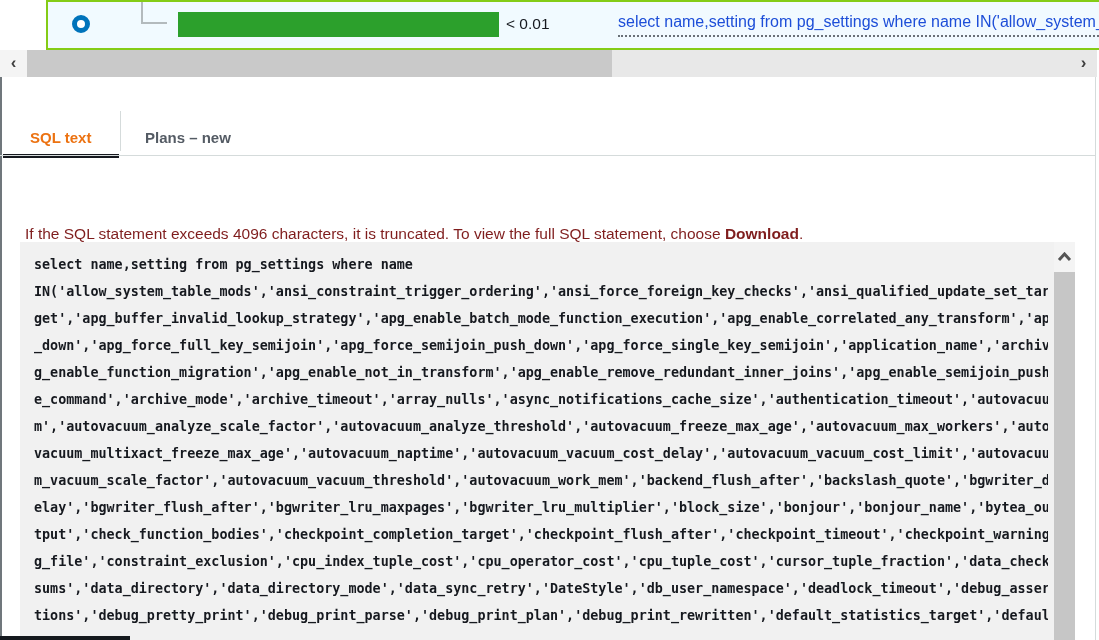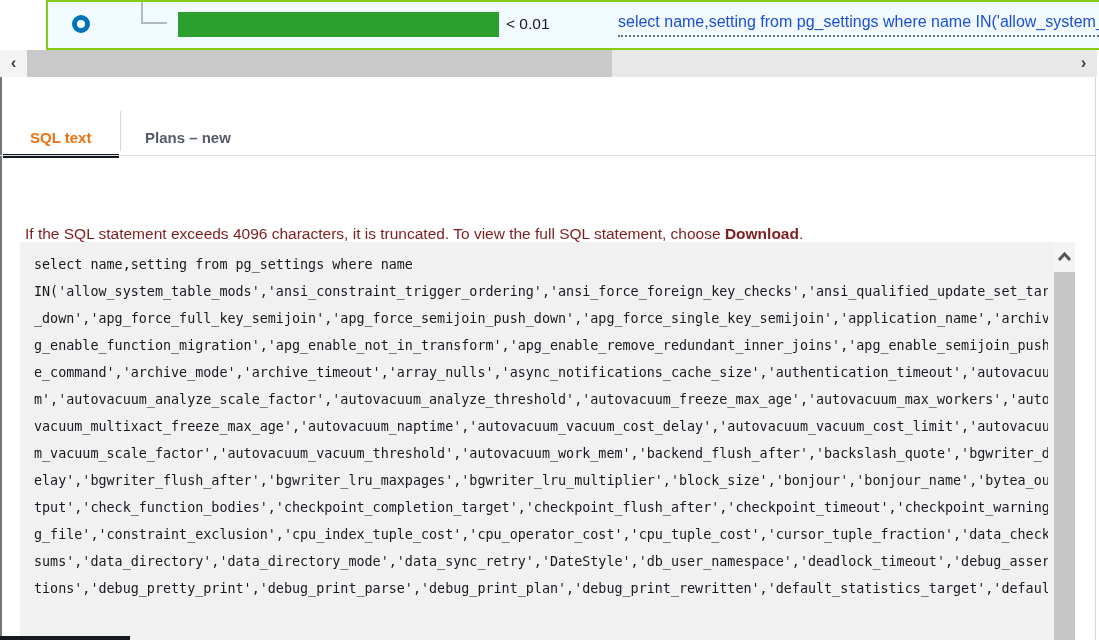--- a/index.html
+++ b/index.html
@@ -62,21 +62,21 @@
 
   
   .notice { position:absolute; left:25px; top:193px; font-size:15.5px; color:#7f1d1d; white-space:nowrap;margin-top:32px; }
   .notice b { font-weight:bold; }
 
   
   .codeblock {
     position:absolute; left:20px; top:242px; width:1055px; height:398px;
     background:#f1f1f1; overflow:hidden;
   }
-  .codelines { position:absolute; left:14px; top:9px; right:27px; bottom:0; overflow:hidden; }
+  .codelines { position:absolute; left:14px; top:9px; right:27px; bottom:0; overflow:hidden;font-weight:bold; }
   .code-line {
     height:27px; line-height:27px; white-space:pre; overflow:hidden;
     font-family:"DejaVu Sans Mono", monospace; font-size:13.4px; color:#16191f;
   }
   .vscroll { position:absolute; right:0; top:0; width:21px; height:100%; background:#f1f1f1; }
   .vscroll .up {
     position:absolute; top:0; left:0; width:21px; height:30px; background:#f4f4f4;
     display:flex; align-items:center; justify-content:center; cursor:pointer;
   }
   .vscroll .vthumb { position:absolute; top:30px; bottom:0; left:0; width:21px; background:#c6c6c6; cursor:grab; }
@@ -112,20 +112,21 @@
     <span class="tab-underline"></span>
     <span class="tab-baseline"></span>
   </div>
 
   <div class="notice"><span>If the SQL statement exceeds 4096 characters, it is truncated. To view the full SQL statement, choose </span><b>Download</b><span>.</span></div>
 
   <div class="codeblock">
     <div class="codelines">
         <div class="code-line">select name,setting from pg_settings where name</div>
         <div class="code-line">IN('allow_system_table_mods','ansi_constraint_trigger_ordering','ansi_force_foreign_key_checks','ansi_qualified_update_set_tar</div>
+        <div class="code-line">get','apg_buffer_invalid_lookup_strategy','apg_enable_batch_mode_function_execution','apg_enable_correlated_any_transform','ap</div>
         <div class="code-line">_down','apg_force_full_key_semijoin','apg_force_semijoin_push_down','apg_force_single_key_semijoin','application_name','archiv</div>
         <div class="code-line">g_enable_function_migration','apg_enable_not_in_transform','apg_enable_remove_redundant_inner_joins','apg_enable_semijoin_push</div>
         <div class="code-line">e_command','archive_mode','archive_timeout','array_nulls','async_notifications_cache_size','authentication_timeout','autovacuu</div>
         <div class="code-line">m','autovacuum_analyze_scale_factor','autovacuum_analyze_threshold','autovacuum_freeze_max_age','autovacuum_max_workers','auto</div>
         <div class="code-line">vacuum_multixact_freeze_max_age','autovacuum_naptime','autovacuum_vacuum_cost_delay','autovacuum_vacuum_cost_limit','autovacuu</div>
         <div class="code-line">m_vacuum_scale_factor','autovacuum_vacuum_threshold','autovacuum_work_mem','backend_flush_after','backslash_quote','bgwriter_d</div>
         <div class="code-line">elay','bgwriter_flush_after','bgwriter_lru_maxpages','bgwriter_lru_multiplier','block_size','bonjour','bonjour_name','bytea_ou</div>
         <div class="code-line">tput','check_function_bodies','checkpoint_completion_target','checkpoint_flush_after','checkpoint_timeout','checkpoint_warning</div>
         <div class="code-line">g_file','constraint_exclusion','cpu_index_tuple_cost','cpu_operator_cost','cpu_tuple_cost','cursor_tuple_fraction','data_check</div>
         <div class="code-line">sums','data_directory','data_directory_mode','data_sync_retry','DateStyle','db_user_namespace','deadlock_timeout','debug_asser</div>

